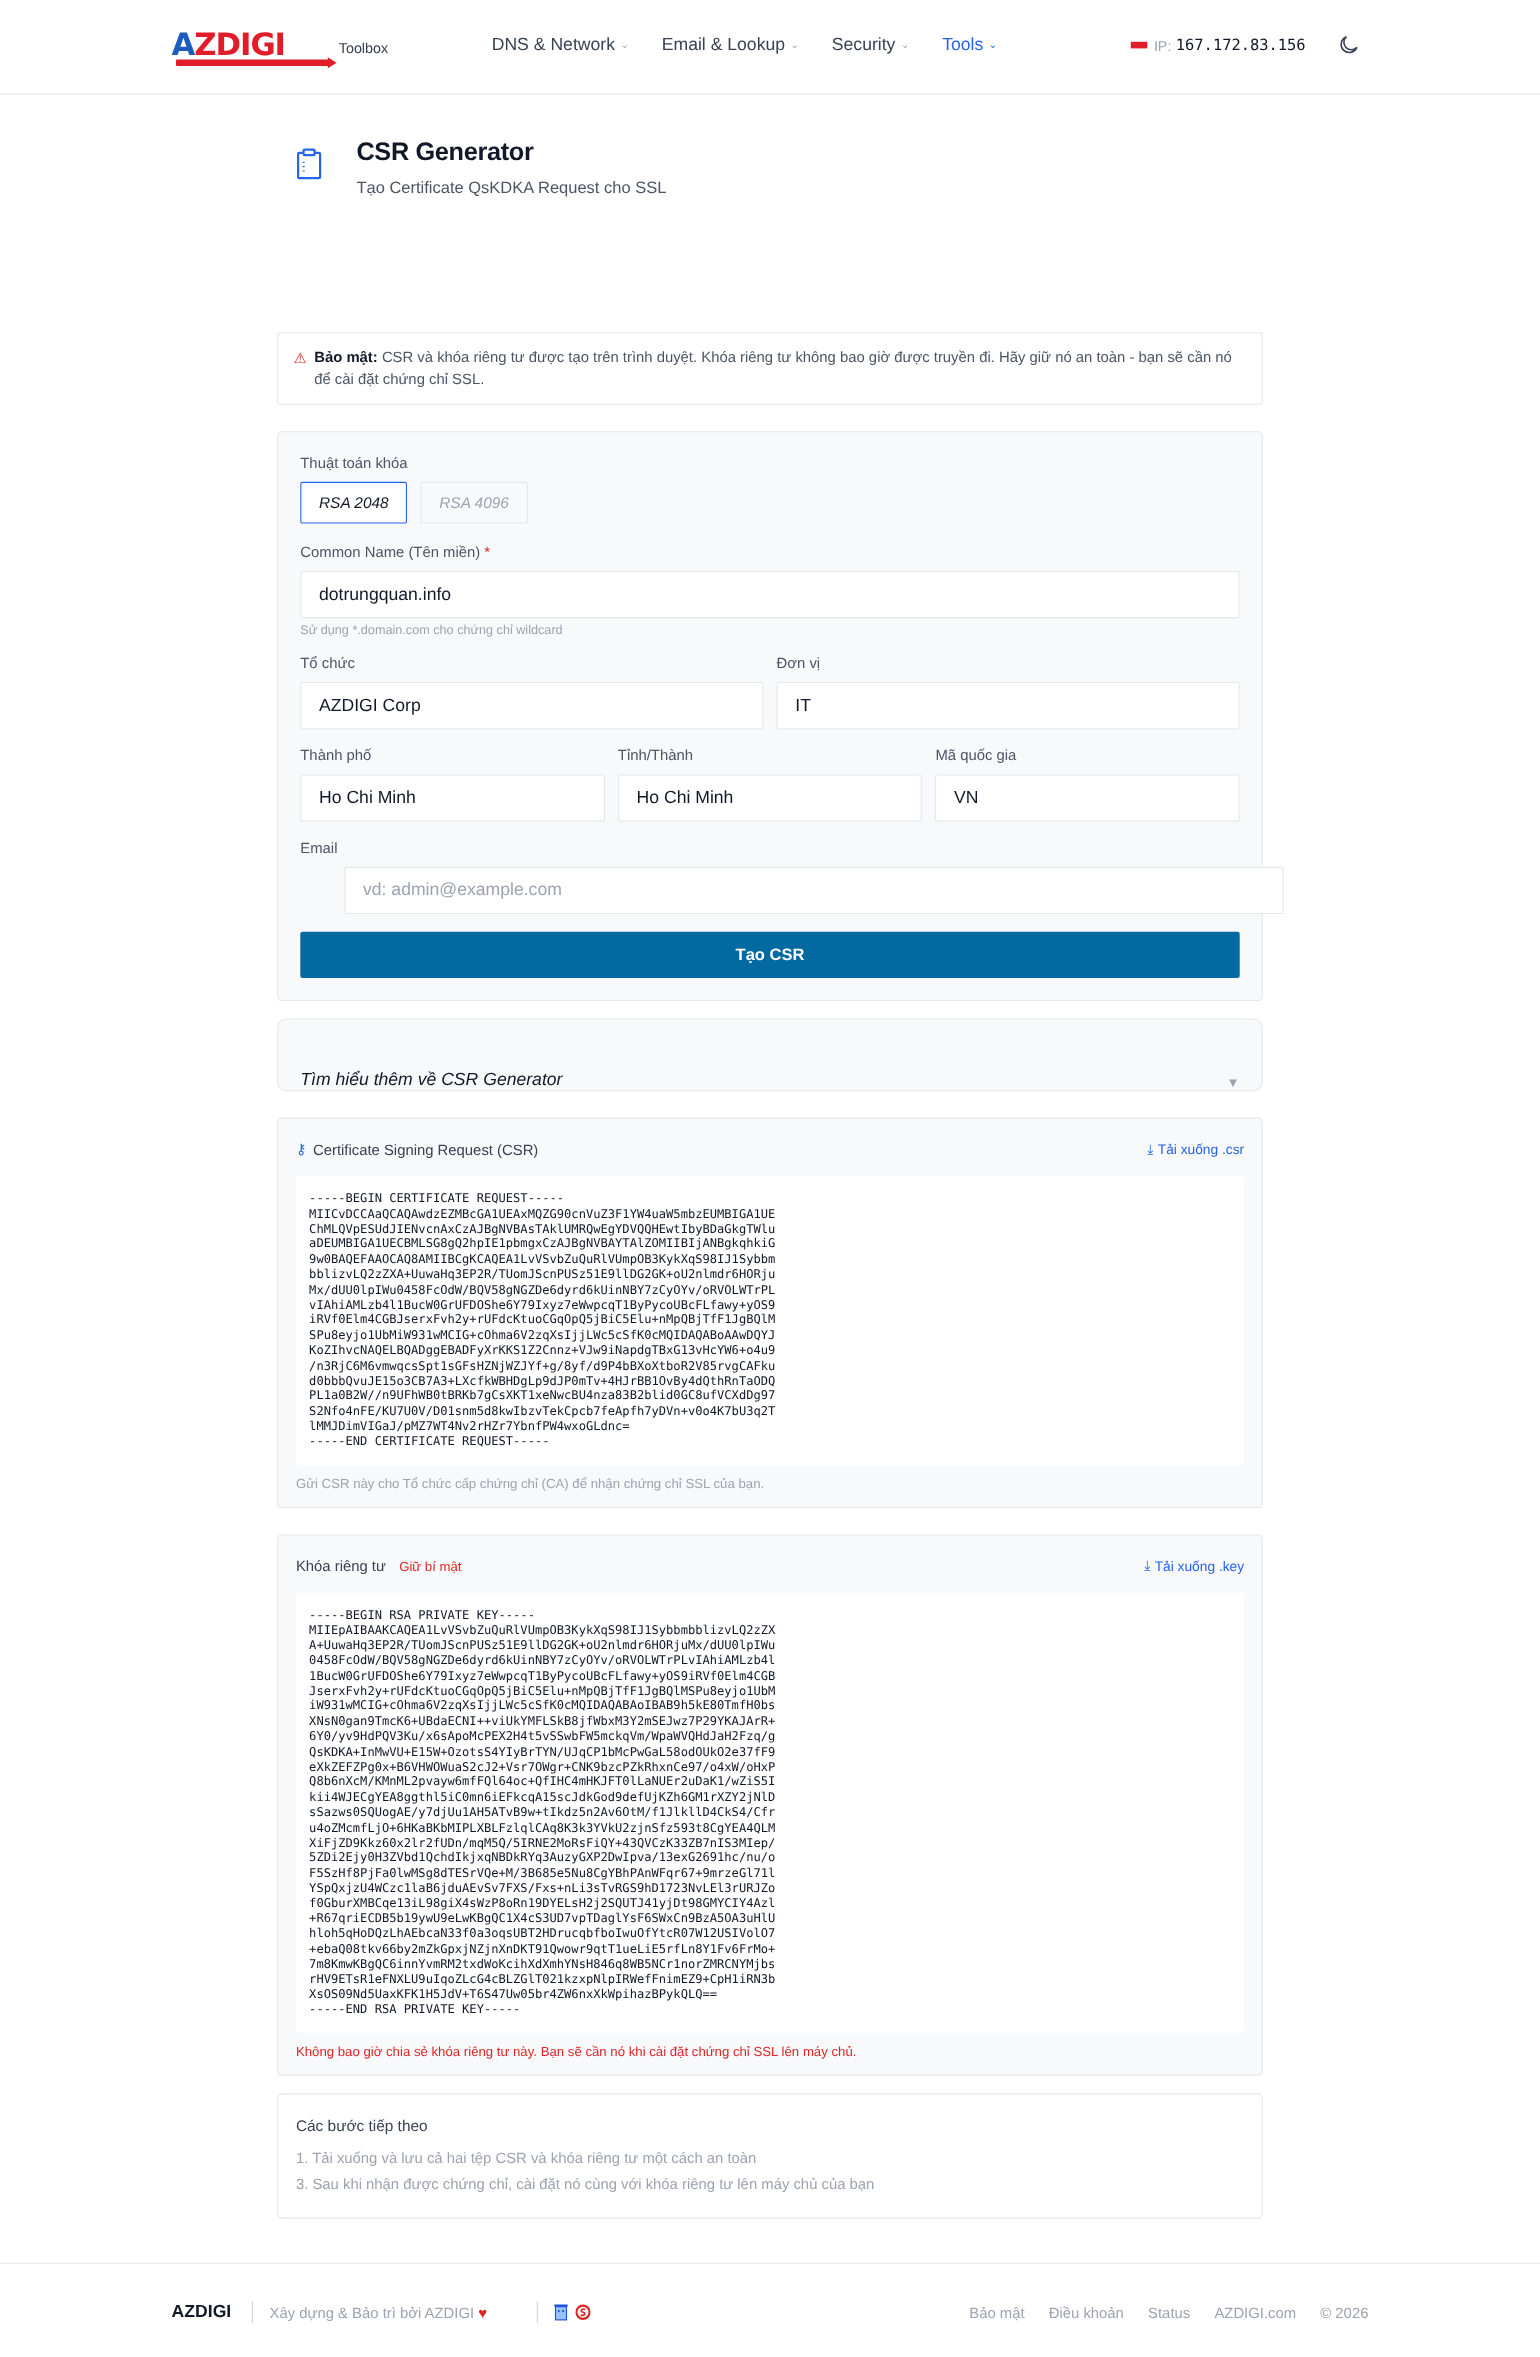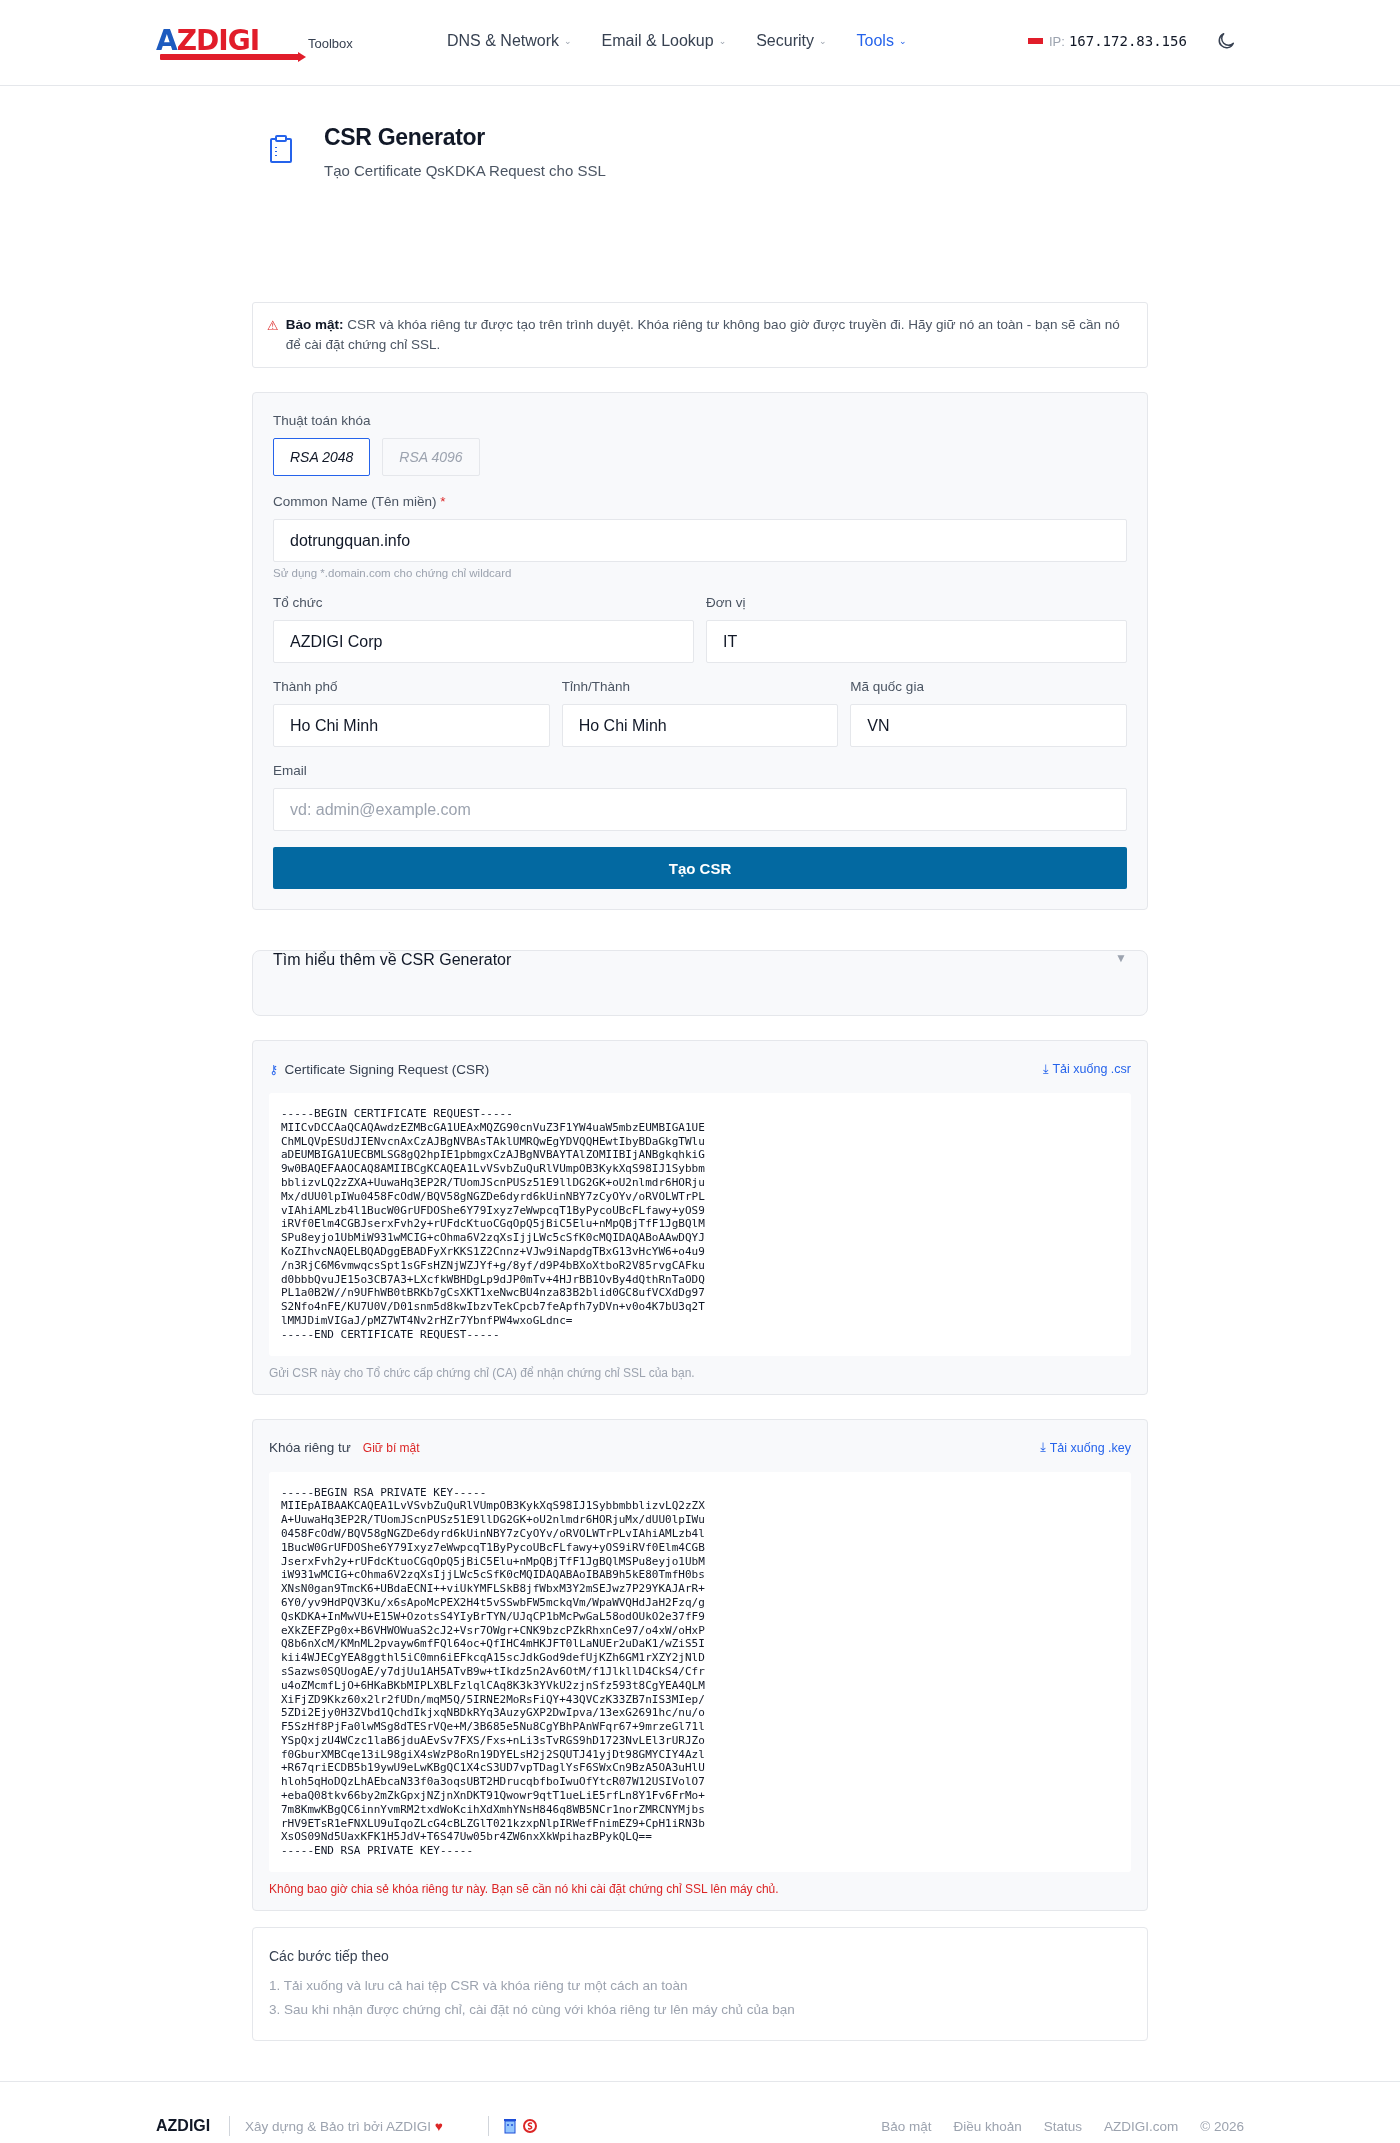--- a/index.html
+++ b/index.html
@@ -40,27 +40,27 @@
   .alert b { color: #111827; }
 
   .card { background: #f8f9fb; border: 1px solid #e5e7eb; border-radius: 4px; }
   .form-card { margin-top: 24px; padding: 20px 20px 20px 20px; }
   .label { font-size: 13.5px; color: #4b5563; margin-bottom: 10px; display: block; }
   .req { color: #dc2626; }
   .algo-row { display: flex; gap: 12px; margin-bottom: 18px; }
   .algo-btn { height: 38px; padding: 0 16px; border: 1px solid #e5e7eb; background: #f8f9fb; font-size: 14px; color: #9ca3af; display: flex; align-items: center; border-radius: 2px; cursor: pointer; font-style: italic; }
   .algo-btn.active { border-color: #2563eb; color: #111827; background: #fff; }
   .input { height: 43px; border: 1px solid #e5e7eb; background: #fff; border-radius: 2px; padding: 0 16px; font-size: 16px; color: #111827; display: flex; align-items: center; width: 100%; font-family: "Liberation Sans", sans-serif; }
-  .input.ph { color: #9ca3af; }
+  .input.ph { color: #9ca3af; margin-left: 40px; }
   .hint { font-size: 11.5px; color: #9ca3af; margin-top: 5px; }
   .row { display: flex; gap: 12px; }
   .field { margin-bottom: 16px; }
   .submit { height: 42px; background: #0369a1; color: #fff; display: flex; align-items: center; justify-content: center; font-size: 15px; font-weight: bold; border-radius: 2px; cursor: pointer; margin-top: 2px; }
 
-  .faq { margin-top: 40px; height: 66px; padding: 0 20px; display: flex; align-items: flex-start; justify-content: space-between; border-radius: 8px; }
+  .faq { margin-top: 16px; height: 66px; padding: 0 20px; display: flex; align-items: flex-end; justify-content: space-between; border-radius: 8px; font-style: italic; }
   .faq-title { font-size: 16px; color: #111827; font-weight: 500; }
   .faq-arrow { color: #9ca3af; font-size: 12px; }
 
   .out-card { margin-top: 24px; padding: 16px 16px 14px 16px; }
   .out-head { display: flex; justify-content: space-between; align-items: center; height: 24px; margin-bottom: 12px; }
   .out-title { font-size: 13.5px; color: #374151; display: flex; align-items: center; }
   .out-title .key { color: #2563eb; margin-right: 6px; font-size: 13px; }
   .secret-badge { color: #dc2626; font-size: 12px; margin-left: 12px; }
   .dl { color: #2563eb; font-size: 12.5px; display: flex; align-items: center; cursor: pointer; }
   .dl .dl-icon { margin-right: 4px; }

